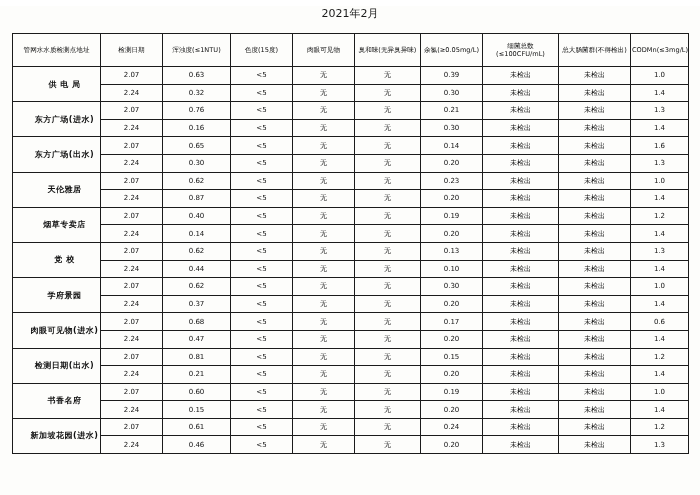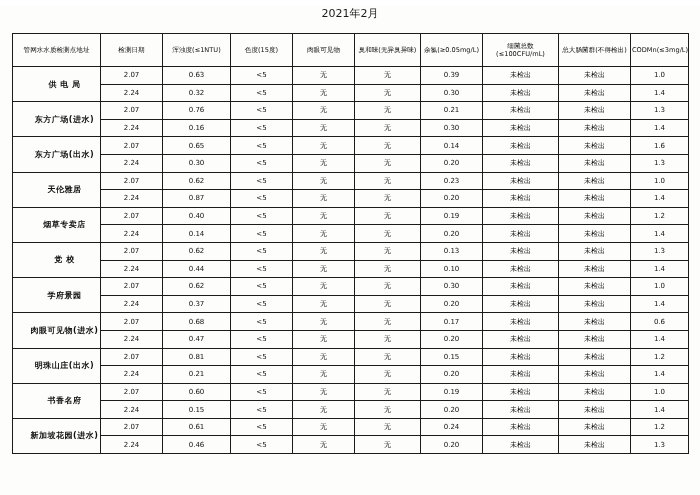--- a/index.html
+++ b/index.html
@@ -296,21 +296,21 @@
             <td>0.47</td>
             <td>&lt;5</td>
             <td>无</td>
             <td>无</td>
             <td>0.20</td>
             <td>未检出</td>
             <td>未检出</td>
             <td>1.4</td>
           </tr>
           <tr>
-            <td class="site" rowspan="2">明珠山庄(出水)</td>
+            <td class="site" rowspan="2">检测日期(出水)</td>
             <td>2.07</td>
             <td>0.81</td>
             <td>&lt;5</td>
             <td>无</td>
             <td>无</td>
             <td>0.15</td>
             <td>未检出</td>
             <td>未检出</td>
             <td>1.2</td>
           </tr>

